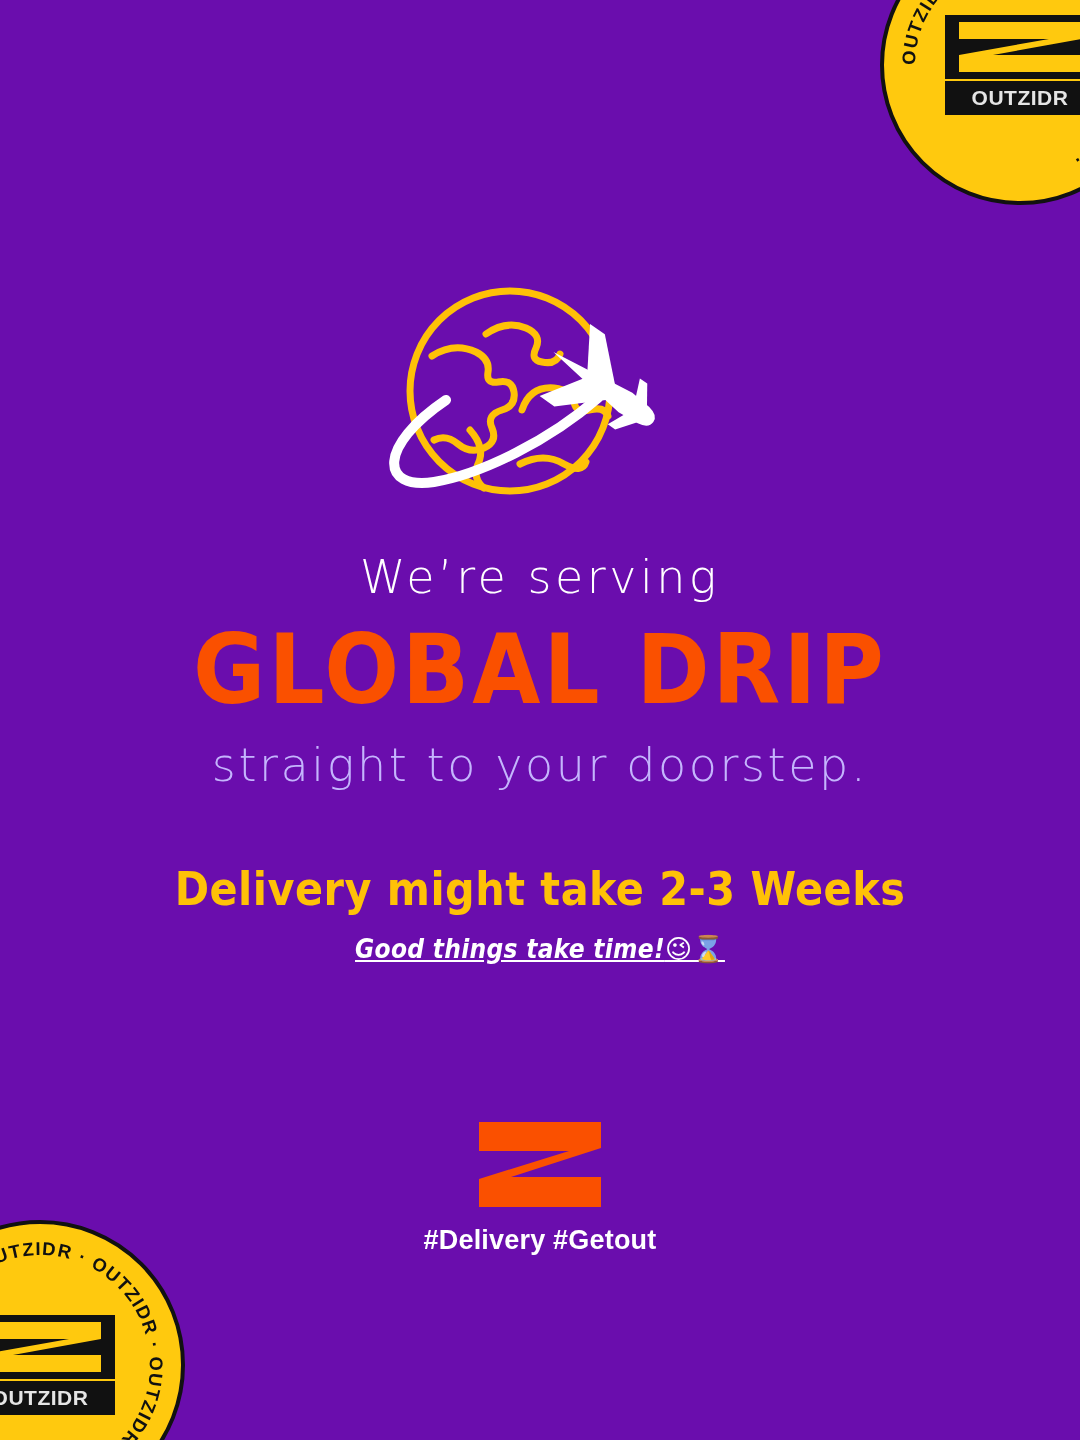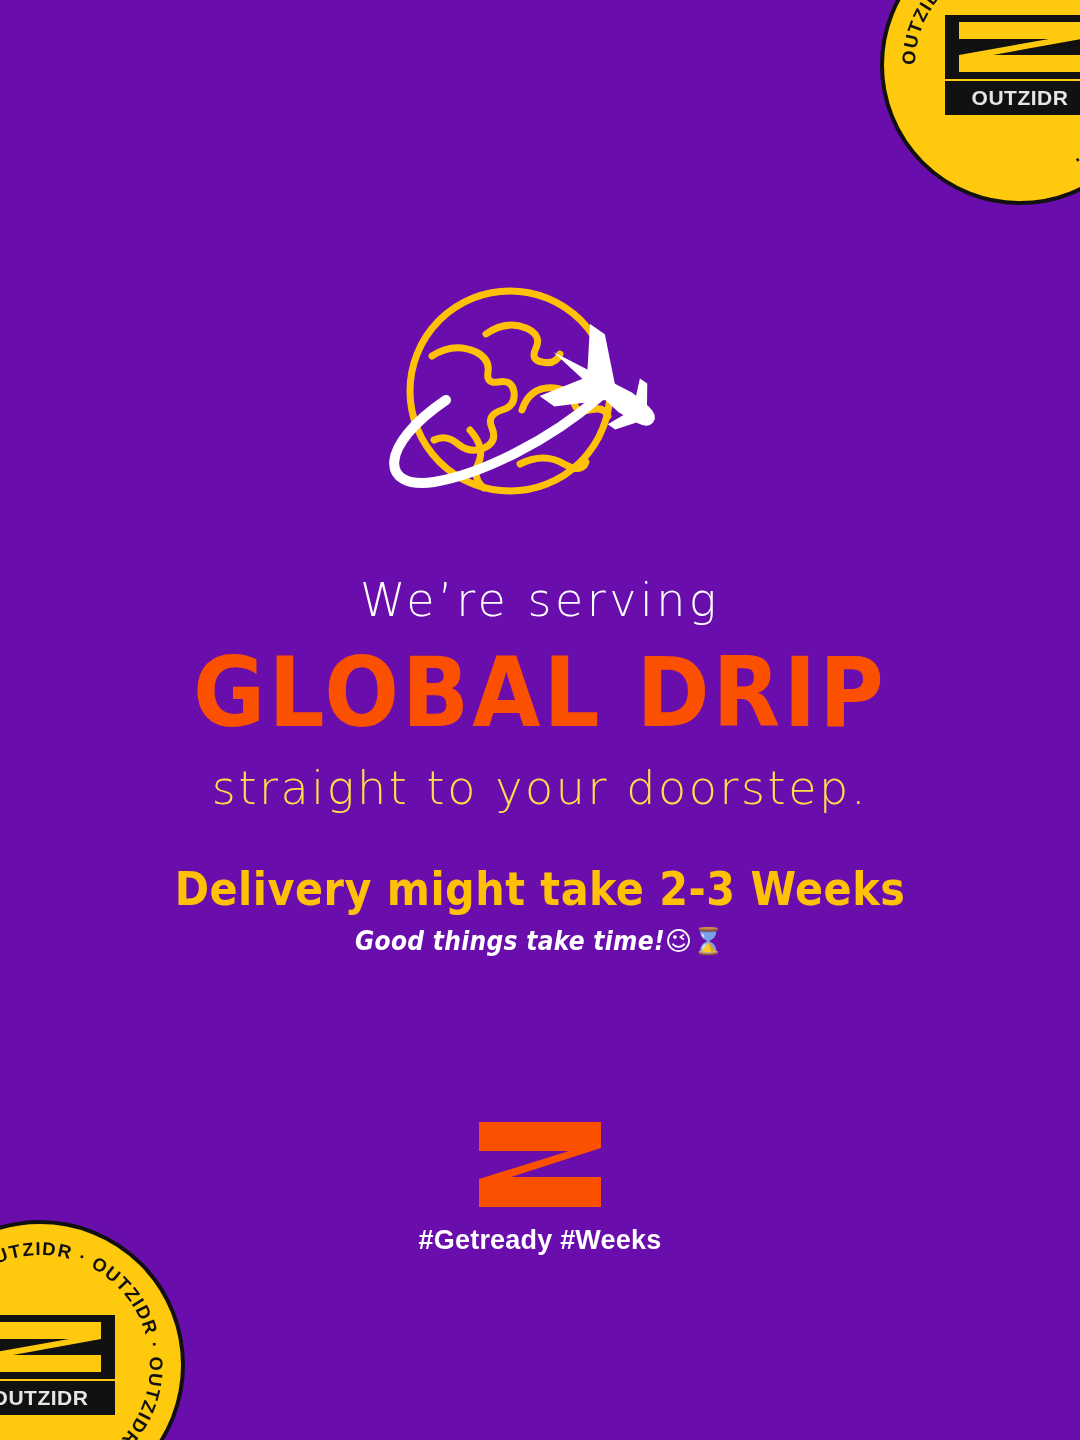--- a/index.html
+++ b/index.html
@@ -108,34 +108,33 @@
     top:552px;
     text-align:center;
   }
   .line-we-serving {
     color:#ffffff;
     font-size:46px;
     font-weight:300;
     letter-spacing:3.5px;
     line-height:1.1;
     font-family:"DejaVu Sans", sans-serif;
-    margin-top:23px;
   }
   .line-global-drip {
     color:#FA5000;
     font-size:96px;
     font-weight:bold;
     letter-spacing:3px;
     line-height:1.2;
     margin-top:10px;
     font-family:"DejaVu Sans Condensed","Liberation Sans Narrow","Liberation Sans", sans-serif;
     transform:scaleX(1.02);
   }
   .line-doorstep {
-    color:#fde047;
+    color:#c4b5fd;
     font-size:46px;
     font-weight:300;
     letter-spacing:2.6px;
     line-height:1.1;
     margin-top:12px;
     font-family:"DejaVu Sans", sans-serif;
   }
 
   
   .delivery-block {
@@ -151,23 +150,24 @@
     font-weight:bold;
     letter-spacing:0.5px;
     font-family:"DejaVu Sans Condensed","Liberation Sans Narrow","Liberation Sans", sans-serif;
     margin-top:40px;
   }
   .delivery-sub {
     color:#ffffff;
     font-size:26px;
     font-weight:bold;
     font-style:italic;
-    margin-top:10px;
+    margin-top:18px;
     letter-spacing:0.3px;
     font-family:"DejaVu Sans Condensed","Liberation Sans Narrow","Liberation Sans", sans-serif;
+    text-decoration:underline;
   }
   .delivery-sub .emoji {
     font-style:normal;
     font-family:"DejaVu Sans", sans-serif;
   }
 
   
   .footer-block {
     position:absolute;
     left:0;
@@ -278,16 +278,16 @@
       <span>Good things take time!</span><span class="emoji">😉⌛</span>
     </div>
   </div>
 
   <div class="footer-block">
     <div class="footer-logo">
       <svg viewBox="0 0 122 85" xmlns="http://www.w3.org/2000/svg">
         <polygon points="0,0 122,0 122,26 32,55 122,55 122,85 0,85 0,57 90,29 0,29" fill="#FA5000"></polygon>
       </svg>
     </div>
-    <div class="footer-tag">#Getready #Weeks</div>
+    <div class="footer-tag">#Delivery #Getout</div>
   </div>
 
 </div>
 
 </body></html>

